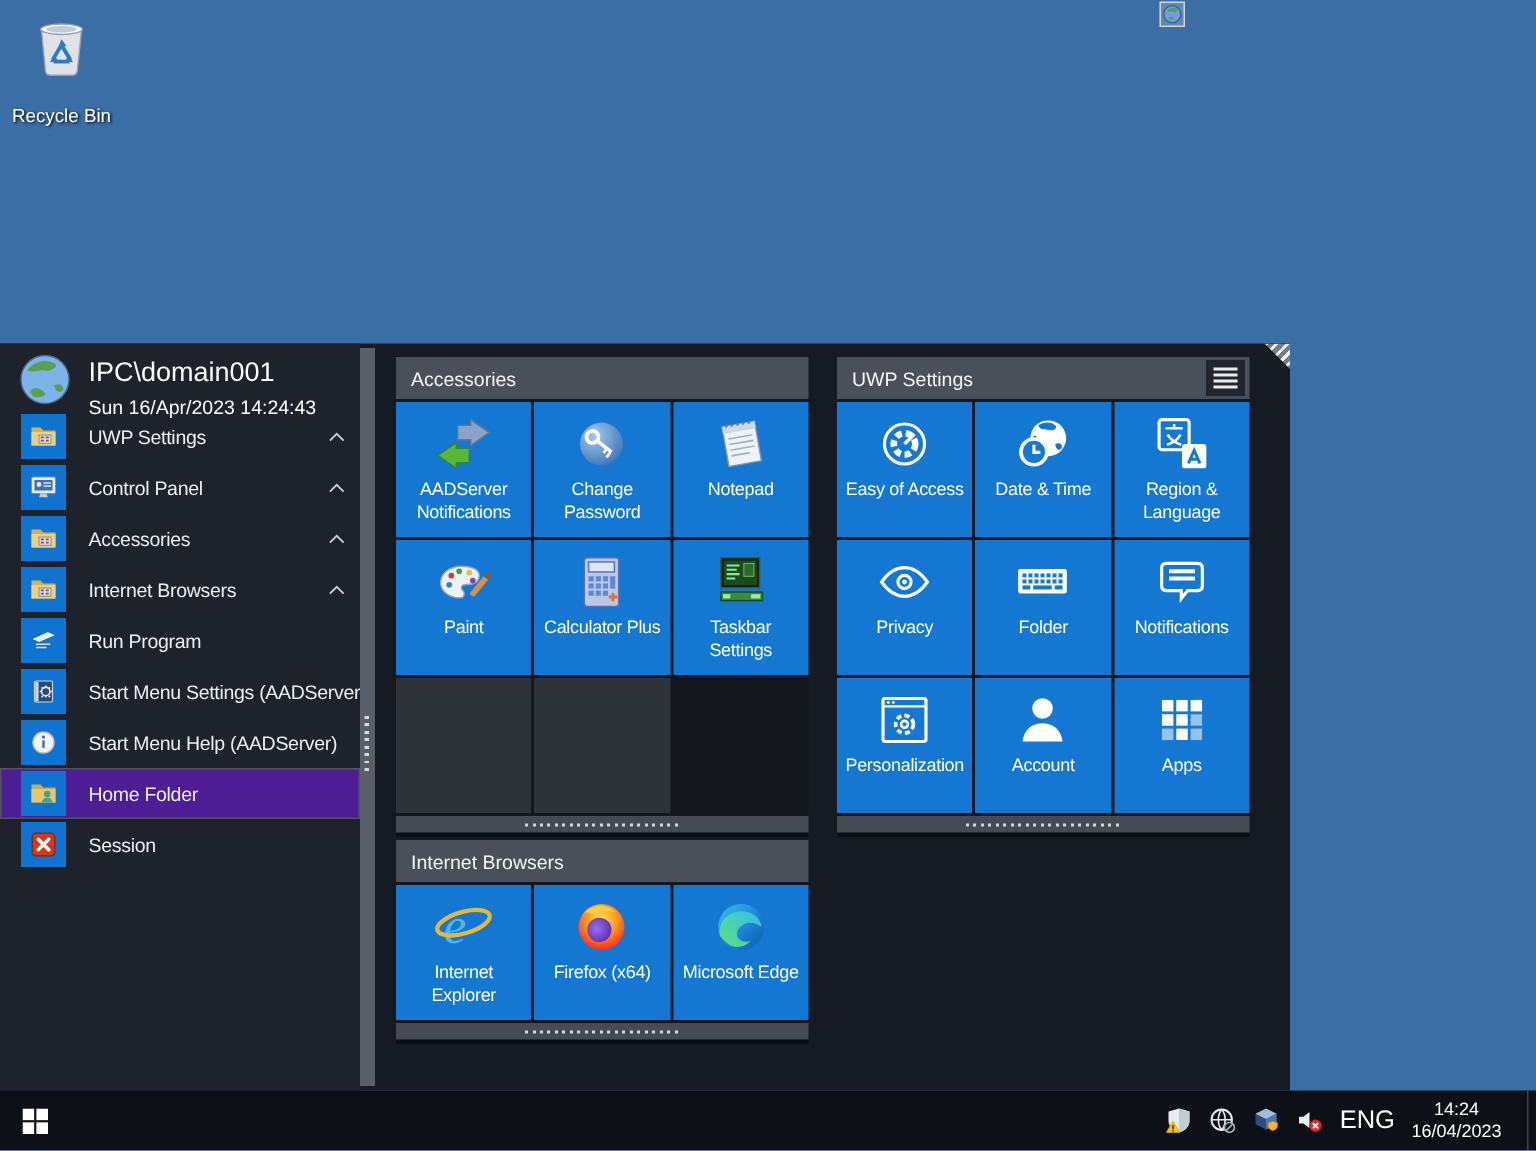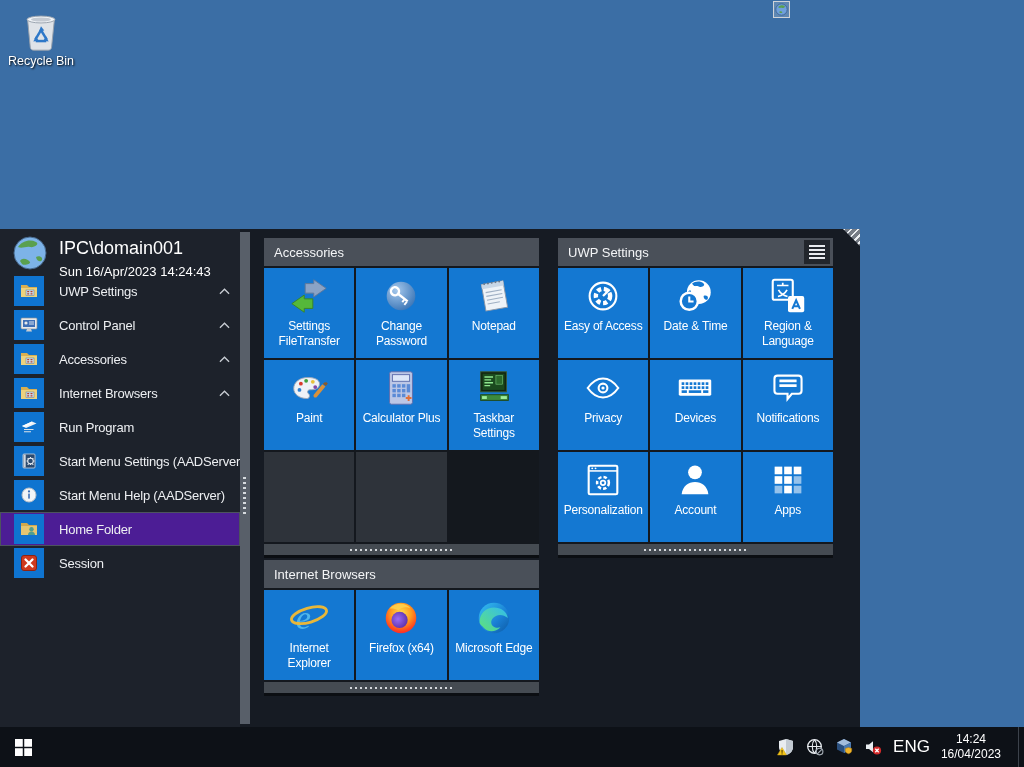--- a/index.html
+++ b/index.html
@@ -1,21 +1,21 @@
 <!DOCTYPE html>
 <html><head>
 <meta charset="utf-8">
 <style>
   html,body{margin:0;padding:0;}
   .desktop{position:relative;width:1024px;height:767px;background:#3b6ea5;overflow:hidden;
     font-family:"Liberation Sans",sans-serif;-webkit-font-smoothing:antialiased;}
 
   
   .desktop-icon{position:absolute;left:4px;top:8px;width:74px;display:flex;flex-direction:column;
-    align-items:center;gap:0;color:#fff;font-size:12.5px;text-shadow:1px 1px 2px #000;text-align:center;}
+    align-items:center;gap:16px;color:#fff;font-size:12.5px;text-shadow:1px 1px 2px #000;text-align:center;}
   .globe-shortcut{position:absolute;left:773px;top:1px;width:17px;height:17px;
     border:1px solid #cfd3d8;background:rgba(205,215,225,.25);box-sizing:border-box;}
   .globe-shortcut svg{display:block;margin:1px;}
 
   
   .start-menu{position:absolute;left:0;top:229px;width:860px;height:498px;background:#161b23;}
   .menu-col{position:absolute;left:0;top:0;width:240px;height:100%;background:#1d222b;}
   .user-header{position:absolute;left:12px;top:6px;display:flex;gap:11px;color:#fff;}
   .user-header .uname{font-size:18px;margin-top:3px;}
   .user-header .udate{font-size:13px;margin-top:5px;}
@@ -252,21 +252,21 @@
         <span>Accessories</span>
       </div>
       <div class="tile-grid">
         <div class="tile">
           <span class="ticon">
             <svg width="42" height="42" viewBox="0 0 44 44">
                 <path d="M18 9h9V5l13 9-13 9v-4h-9z" fill="#8aa3c6" stroke="#5f7899" stroke-width="1"></path>
                 <path d="M26 35h-9v4L4 30l13-9v4h9z" fill="#55b83a" stroke="#3a8526" stroke-width="1"></path>
               </svg>
           </span>
-          <span class="tlabel">Settings FileTransfer</span>
+          <span class="tlabel">AADServer Notifications</span>
         </div>
         <div class="tile">
           <span class="ticon">
             <svg width="42" height="42" viewBox="0 0 44 44">
                 <defs>
                   <radialGradient id="keyg" cx=".35" cy=".3" r=".85">
                     <stop offset="0" stop-color="#a5c8ec"></stop>
                     <stop offset="1" stop-color="#2f6cb0"></stop>
                   </radialGradient>
                 </defs>
@@ -436,21 +436,21 @@
                   <rect x="20.6" y="20.2" width="2.8" height="2.8"></rect>
                   <rect x="24.8" y="20.2" width="2.8" height="2.8"></rect>
                   <rect x="29" y="20.2" width="2.8" height="2.8"></rect>
                   <rect x="33.2" y="20.2" width="2.8" height="2.8"></rect>
                   <rect x="8" y="24.4" width="5.5" height="2.8"></rect>
                   <rect x="15.5" y="24.4" width="13" height="2.8"></rect>
                   <rect x="30.5" y="24.4" width="5.5" height="2.8"></rect>
                 </g>
               </svg>
           </span>
-          <span class="tlabel">Devices</span>
+          <span class="tlabel">Folder</span>
         </div>
         <div class="tile">
           <span class="ticon">
             <svg width="42" height="42" viewBox="0 0 44 44" fill="none">
                 <path d="M11 9h22c2 0 3.2 1.2 3.2 3.2v12.6c0 2-1.2 3.2-3.2 3.2h-7l-4.5 5.5V28h-10.5c-2 0-3.2-1.2-3.2-3.2V12.2C7.8 10.2 9 9 11 9z" stroke="#fff" stroke-width="2.2"></path>
                 <path d="M13 14.5h18M13 19.5h18" stroke="#fff" stroke-width="2.8"></path>
               </svg>
           </span>
           <span class="tlabel">Notifications</span>
         </div>

